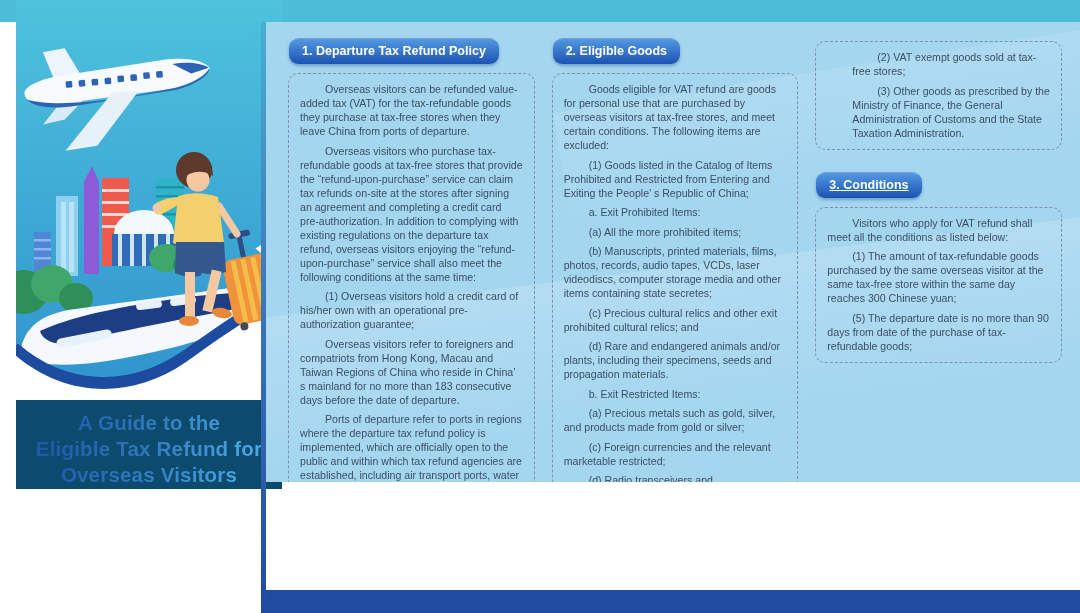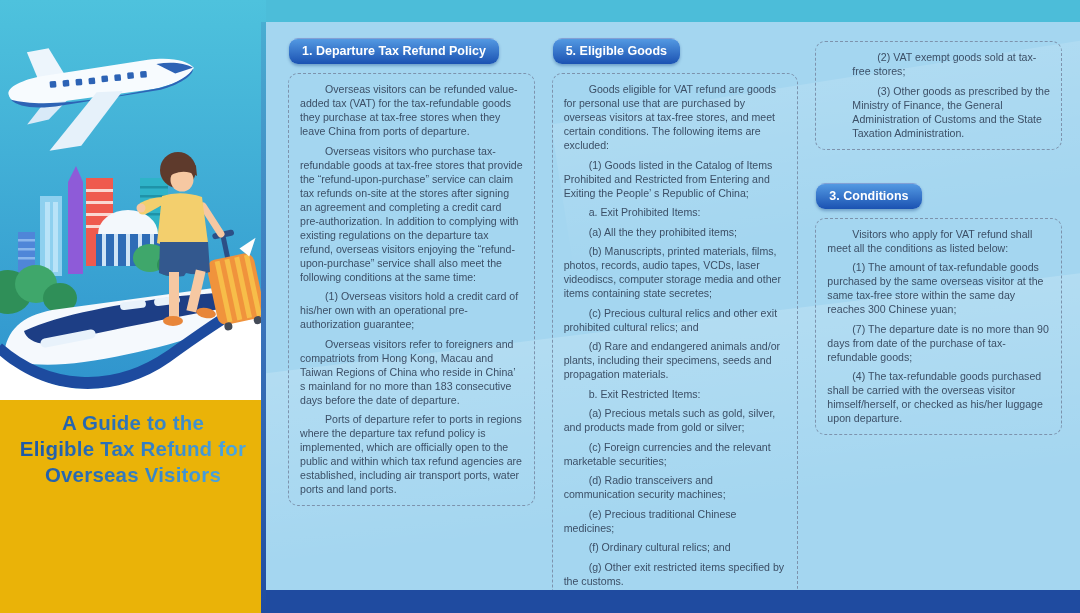--- a/index.html
+++ b/index.html
@@ -1,40 +1,40 @@
 <!DOCTYPE html>
 <html style="--teal: #4cbdd9; --panel: #a4d6f0; --bar: #1f4ba0; --button_top: #5399e2; --button_bottom: #1b52b2; --title_dark: #1f5aa8; --title_light: #4aa5e0; --text: #3c4f66; --wave_band: #1d4b9f;"><head>
 <meta charset="utf-8">
 <style>
   html,body{margin:0;padding:0;}
   body{font-family:"Liberation Sans",sans-serif;}
   .stage{position:relative;width:1080px;height:613px;background:#ffffff;overflow:hidden;}
 
   
-  .hero{position:absolute;left:0;top:0;width:266px;height:613px;background:#eab308;}
+  .hero{position:absolute;left:16px;top:0;width:266px;height:489px;background:#0c4a6e;}
   .hero svg{display:block;}
   .hero-title{
     position:absolute;left:0;top:410px;width:266px;text-align:center;
     font-weight:bold;font-size:20.5px;line-height:26px;letter-spacing:.2px;
     color:#2e74ba;
   }
   @supports ((-webkit-background-clip:text) or (background-clip:text)){
     .hero-title{
       background:linear-gradient(105deg,#1f5aa8 15%,#2e74ba 45%,#4aa5e0 85%);
       -webkit-background-clip:text;background-clip:text;
       color:transparent;-webkit-text-fill-color:transparent;
     }
   }
 
   
   .top-strip{position:absolute;left:0;top:0;width:1080px;height:22px;background:var(--teal,#4cbdd9);}
 
   
   .panel{
-    position:absolute;left:266px;top:22px;width:814px;height:568px;
+    position:absolute;left:266px;top:22px;width:814px;height:460px;
     background:var(--panel,#a4d6f0);box-sizing:border-box;
     padding:16px 18px 0 22px;display:flex;gap:17px;overflow:hidden;
   }
   .panel::before{
     content:"";position:absolute;left:-8%;top:52%;width:130%;height:34%;
     background:linear-gradient(180deg,rgba(255,255,255,.16),rgba(255,255,255,0));
     transform:rotate(-7deg);pointer-events:none;
   }
   .panel::after{
     content:"";position:absolute;right:-6%;top:10%;width:70%;height:26%;
@@ -51,21 +51,21 @@
 
   .sec-btn{
     align-self:flex-start;
     background:linear-gradient(180deg,var(--button_top,#5399e2),var(--button_bottom,#1b52b2));
     color:#ffffff;font-weight:bold;font-size:12.5px;line-height:14px;
     padding:5px 13px 6px;border-radius:9px;margin:0 0 9px 1px;
     border-top:1px solid rgba(255,255,255,.45);
     box-shadow:0 2px 3px rgba(15,60,130,.35);
     white-space:nowrap;
   }
-  .sec-btn.gap-above{margin-top:33px;}
+  .sec-btn.gap-above{margin-top:22px;text-decoration:underline;}
 
   .dash-box{
     border:1.5px dashed #7d93ad;border-radius:10px;
     padding:8px 11px 9px;color:var(--text,#3c4f66);
     font-size:10.6px;line-height:14px;background:transparent;
   }
   .dash-box p{margin:0 0 5.5px;text-indent:25px;}
   .dash-box p:last-child{margin-bottom:0;}
   .dash-box.first-offset{margin-top:3px;padding-left:36px;}
 </style>
@@ -194,48 +194,47 @@
         <div class="sec-btn">1. Departure Tax Refund Policy</div>
         <div class="dash-box">
           <p>Overseas visitors can be refunded value-added tax (VAT) for the tax-refundable goods they purchase at tax-free stores when they leave China from ports of departure.</p>
           <p>Overseas visitors who purchase tax-refundable goods at tax-free stores that provide the “refund-upon-purchase” service can claim tax refunds on-site at the stores after signing an agreement and completing a credit card pre-authorization. In addition to complying with existing regulations on the departure tax refund, overseas visitors enjoying the “refund-upon-purchase” service shall also meet the following conditions at the same time:</p>
           <p>(1) Overseas visitors hold a credit card of his/her own with an operational pre-authorization guarantee;</p>
           <p>Overseas visitors refer to foreigners and compatriots from Hong Kong, Macau and Taiwan Regions of China who reside in China’ s mainland for no more than 183 consecutive days before the date of departure.</p>
           <p>Ports of departure refer to ports in regions where the departure tax refund policy is implemented, which are officially open to the public and within which tax refund agencies are established, including air transport ports, water ports and land ports.</p>
         </div>
       </div>
       <div class="col">
-        <div class="sec-btn">5. Eligible Goods</div>
+        <div class="sec-btn">2. Eligible Goods</div>
         <div class="dash-box">
           <p>Goods eligible for VAT refund are goods for personal use that are purchased by overseas visitors at tax-free stores, and meet certain conditions. The following items are excluded:</p>
           <p>(1) Goods listed in the Catalog of Items Prohibited and Restricted from Entering and Exiting the People’ s Republic of China;</p>
           <p>a. Exit Prohibited Items:</p>
-          <p>(a) All the they prohibited items;</p>
+          <p>(a) All the more prohibited items;</p>
           <p>(b) Manuscripts, printed materials, films, photos, records, audio tapes, VCDs, laser videodiscs, computer storage media and other items containing state secretes;</p>
           <p>(c) Precious cultural relics and other exit prohibited cultural relics; and</p>
           <p>(d) Rare and endangered animals and/or plants, including their specimens, seeds and propagation materials.</p>
           <p>b. Exit Restricted Items:</p>
           <p>(a) Precious metals such as gold, silver, and products made from gold or silver;</p>
-          <p>(c) Foreign currencies and the relevant marketable securities;</p>
+          <p>(c) Foreign currencies and the relevant marketable restricted;</p>
           <p>(d) Radio transceivers and communication security machines;</p>
           <p>(e) Precious traditional Chinese medicines;</p>
           <p>(f) Ordinary cultural relics; and</p>
           <p>(g) Other exit restricted items specified by the customs.</p>
         </div>
       </div>
       <div class="col">
         <div class="dash-box first-offset">
           <p>(2) VAT exempt goods sold at tax-free stores;</p>
           <p>(3) Other goods as prescribed by the Ministry of Finance, the General Administration of Customs and the State Taxation Administration.</p>
         </div>
         <div class="sec-btn gap-above">3. Conditions</div>
         <div class="dash-box">
           <p>Visitors who apply for VAT refund shall meet all the conditions as listed below:</p>
           <p>(1) The amount of tax-refundable goods purchased by the same overseas visitor at the same tax-free store within the same day reaches 300 Chinese yuan;</p>
-          <p>(7) The departure date is no more than 90 days from date of the purchase of tax-refundable goods;</p>
-          <p>(4) The tax-refundable goods purchased shall be carried with the overseas visitor himself/herself, or checked as his/her luggage upon departure.</p>
+          <p>(5) The departure date is no more than 90 days from date of the purchase of tax-refundable goods;</p>
         </div>
       </div>
     </div>
   <div class="panel-edge"></div>
   <div class="bottom-bar"></div>
 
 </div>
 
 </body></html>

